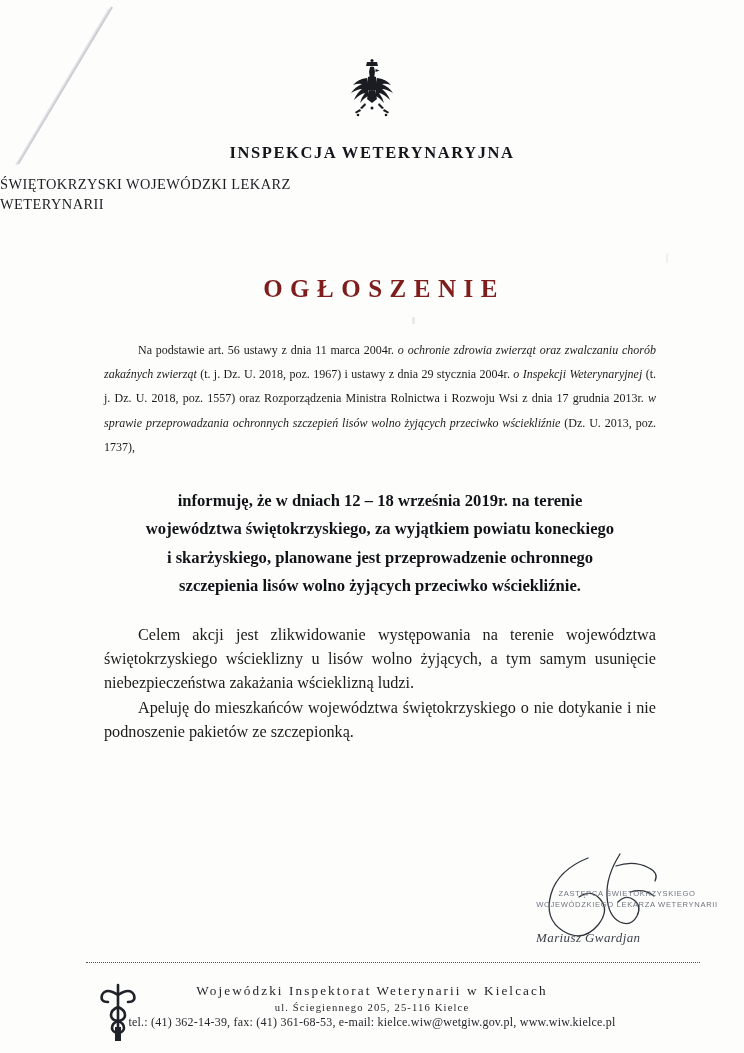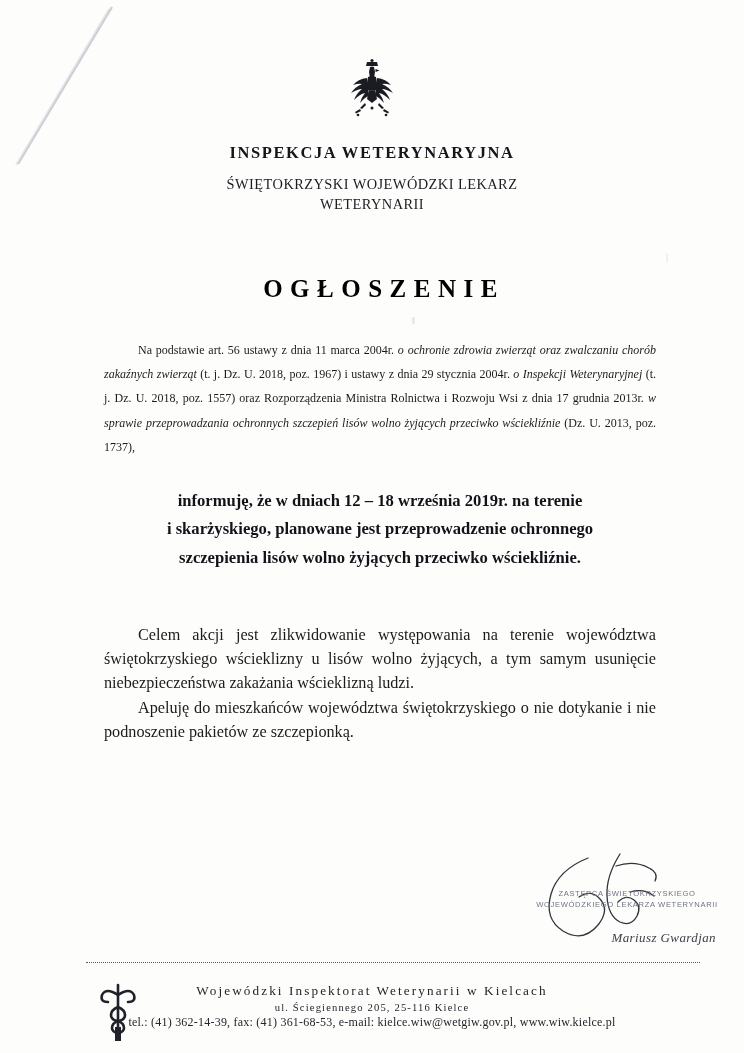--- a/index.html
+++ b/index.html
@@ -57,37 +57,36 @@
     font-weight: bold;
     font-size: 16.5px;
     letter-spacing: 1.6px;
     color: #14161c;
   }
   .org-role {
     position: absolute;
     left: 0;
     right: 0;
     top: 174px;
-    text-align: center;
     font-size: 14.4px;
     letter-spacing: 0.45px;
     line-height: 20px;
     color: #1b1d22;
   }
 
   .doc-title {
     position: absolute;
     left: 0;
     right: 0;
     top: 275px;
     text-align: center;
     font-weight: bold;
     font-size: 25px;
     letter-spacing: 7.5px;
-    color: #000000;
+    color: #7f1d1d;
     margin-left: 24px;
   }
 
   
   .body-block {
     position: absolute;
     left: 104px;
     width: 552px;
   }
   .legal {
@@ -138,21 +137,21 @@
     font-size: 7.6px;
     letter-spacing: 0.65px;
     line-height: 11px;
     color: #6f7480;
   }
   .sig-name {
     position: absolute;
     left: 66px;
     top: 78px;
     width: 180px;
-    text-align: right;
+    text-align: left;
     font-family: "Liberation Serif", "DejaVu Serif", serif;
     font-style: italic;
     font-size: 13px;
     letter-spacing: 0.4px;
     color: #3c4049;
   }
   .sig-scribble {
     position: absolute;
     left: 0;
     top: 0;
@@ -246,20 +245,21 @@
     <div>ŚWIĘTOKRZYSKI WOJEWÓDZKI LEKARZ</div>
     <div>WETERYNARII</div>
   </div>
 
   <div class="doc-title">OGŁOSZENIE</div>
 
   <div class="body-block legal"><span>Na podstawie art. 56 ustawy z dnia 11 marca 2004r. </span><em>o ochronie zdrowia zwierząt oraz zwalczaniu chorób zakaźnych zwierząt</em><span> (t. j. Dz. U. 2018, poz. 1967) i ustawy z dnia 29 stycznia 2004r. </span><em>o Inspekcji Weterynaryjnej</em><span> (t. j. Dz. U. 2018, poz. 1557) oraz Rozporządzenia Ministra Rolnictwa i Rozwoju Wsi z dnia 17 grudnia 2013r. </span><em>w sprawie przeprowadzania ochronnych szczepień lisów wolno żyjących przeciwko wściekliźnie</em><span> (Dz. U. 2013, poz. 1737),</span></div>
 
   <div class="body-block highlight">
     <div>informuję, że w dniach 12 – 18 września 2019r. na terenie</div>
+    <div>województwa świętokrzyskiego, za wyjątkiem powiatu koneckiego</div>
     <div>i skarżyskiego, planowane jest przeprowadzenie ochronnego</div>
     <div>szczepienia lisów wolno żyjących przeciwko wściekliźnie.</div>
   </div>
 
   <div class="body-block narrative">
     <p>Celem akcji jest zlikwidowanie występowania na terenie województwa świętokrzyskiego wścieklizny u lisów wolno żyjących, a tym samym usunięcie niebezpieczeństwa zakażania wścieklizną ludzi.</p>
     <p>Apeluję do mieszkańców województwa świętokrzyskiego o nie dotykanie i nie podnoszenie pakietów ze szczepionką.</p>
   </div>
 
   <div class="sig-zone">

